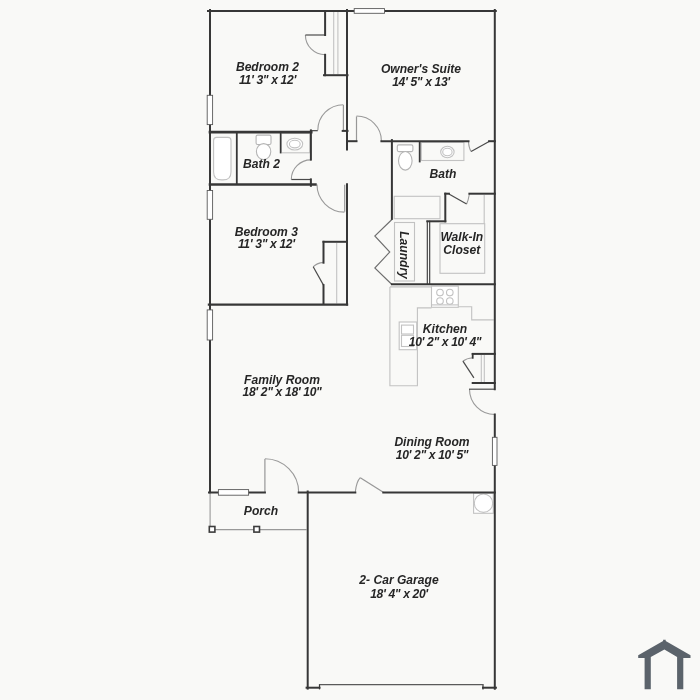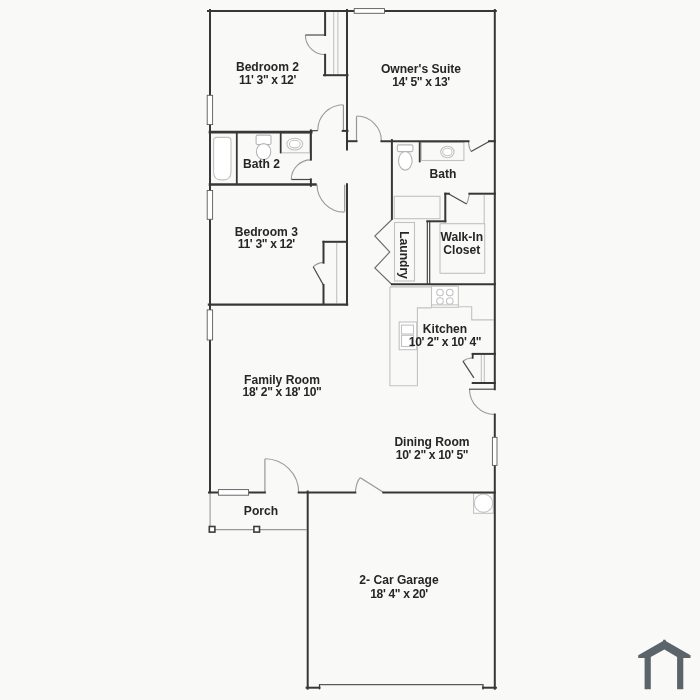--- a/index.html
+++ b/index.html
@@ -1,16 +1,16 @@
 <!DOCTYPE html>
 <html><head>
 <meta charset="utf-8">
 <style>
   html,body{margin:0;padding:0;background:#f9f9f7;}
-  .wrap{width:700px;height:700px;position:relative;overflow:hidden;}
+  .wrap{width:700px;height:700px;position:relative;overflow:hidden;font-style:italic;}
   svg{position:absolute;left:0;top:0;}
   .lbl{font-family:"Liberation Sans",sans-serif;font-weight:bold;fill:#262626;font-size:12.1px;text-anchor:middle;}
   .dim{letter-spacing:-0.35px;}
 </style>
 </head>
 <body>
 <div class="wrap">
 <svg width="700" height="700" viewBox="0 0 700 700">
   <rect x="0" y="0" width="700" height="700" fill="#f9f9f7"></rect>
 

